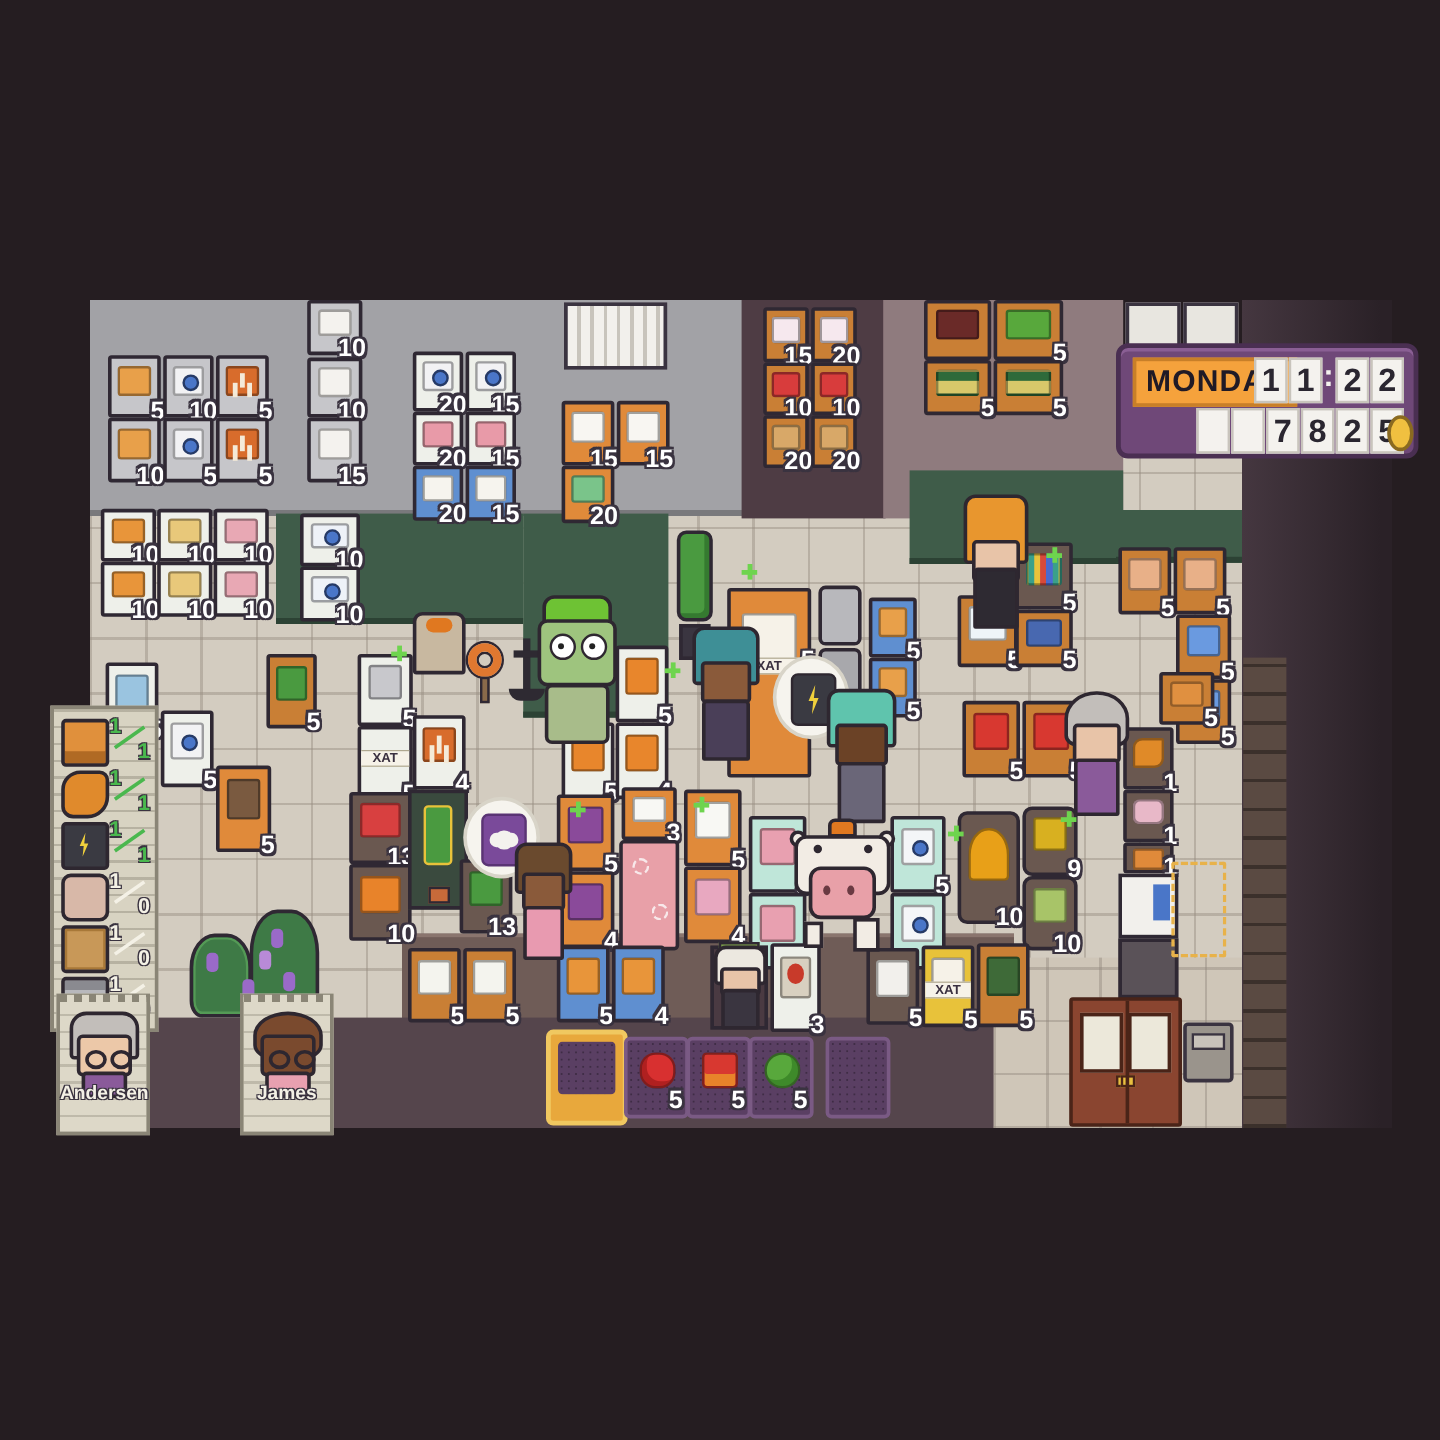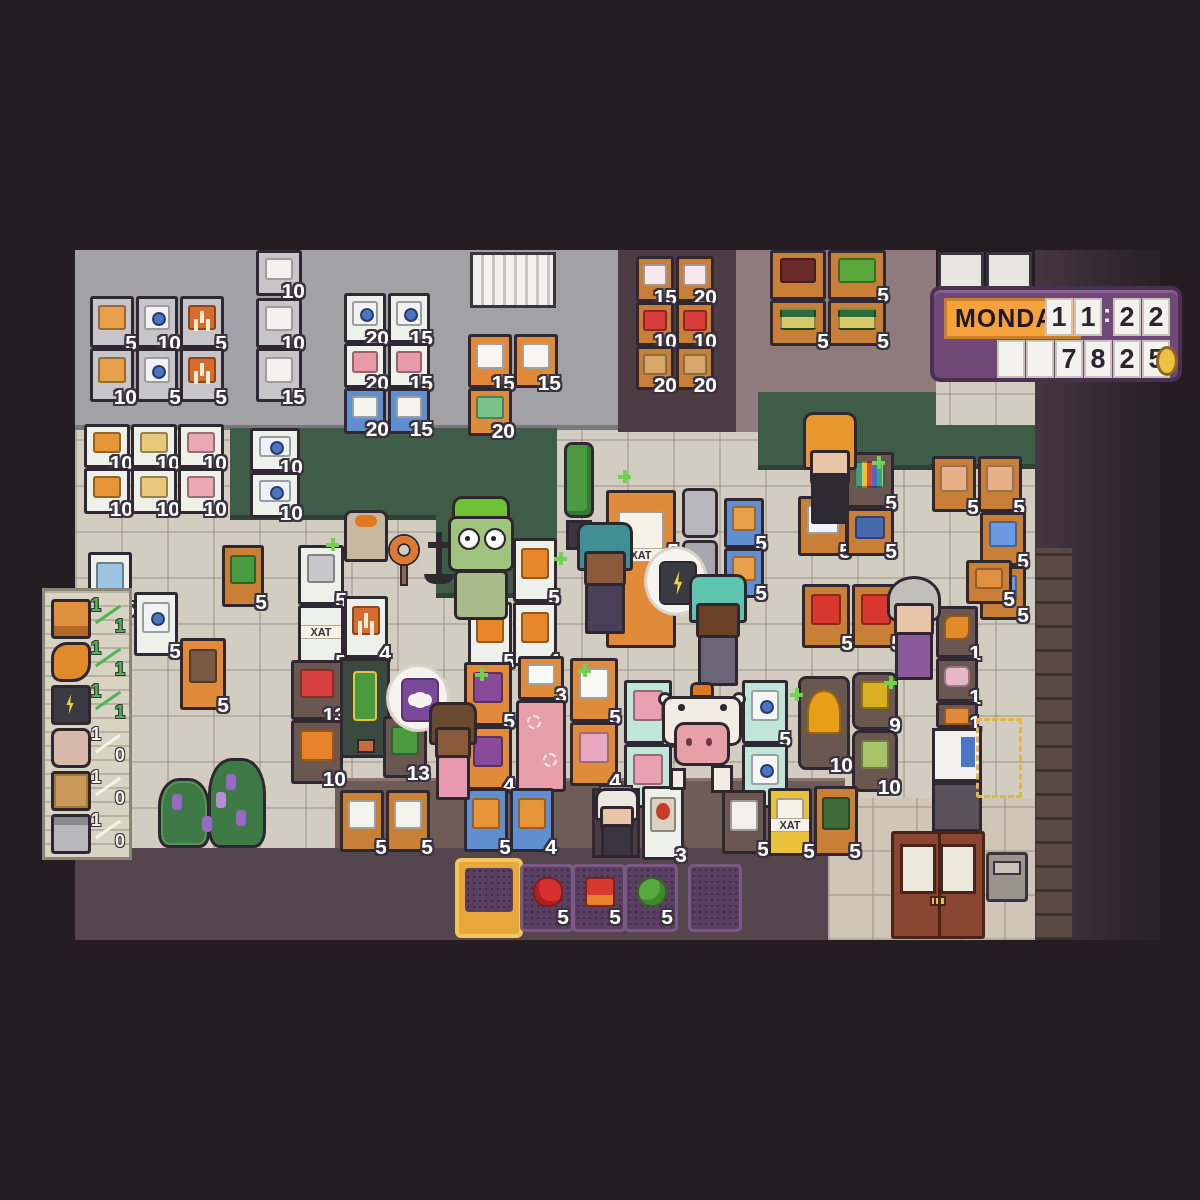--- a/index.html
+++ b/index.html
@@ -673,20 +673,40 @@
     <div class="clitem" style="top:221px">
         <i class="clicon" style="background:#b8b8bc;box-shadow:inset 0 8px 0 #8a8a90"></i>
         <span class="frac">
           <span class="n">1</span>
           <span class="s"></span>
           <span class="d">0</span>
         </span>
       </div>
   </div>
 
+  <div class="pcard" style="left:47px;top:828px">
+    <span class="phead" style="--hair:#c2beba;--skin:#ecc8a8;--top:#8a5a9a">
+        <i class="phair"></i>
+        <i class="pface">
+          <i class="specs"></i>
+        </i>
+        <i class="pshirt"></i>
+      </span>
+    <span class="pname">Andersen</span>
+  </div>
+  <div class="pcard" style="left:200px;top:828px">
+    <span class="phead" style="--hair:#7a4a2e;--skin:#7a4a2e;--top:#e8a0b0">
+        <i class="phair" style="border-radius:50% 50% 30% 30%"></i>
+        <i class="pface">
+          <i class="specs"></i>
+        </i>
+        <i class="pshirt"></i>
+      </span>
+    <span class="pname">James</span>
+  </div>
 
   <div class="slot sel" style="left:455px;top:858px"></div>
   <div class="slot" style="left:520px;top:864px">
       <i class="slotitem" style="background:#d83030;border-radius:45%;box-shadow:inset 4px -4px 0 #b02020"></i>
       <b class="cnt">5</b>
     </div>
   <div class="slot" style="left:572px;top:864px">
       <i class="slotitem" style="background:#d83830;box-shadow:inset 0 -10px 0 #e8832a"></i>
       <b class="cnt">5</b>
     </div>

